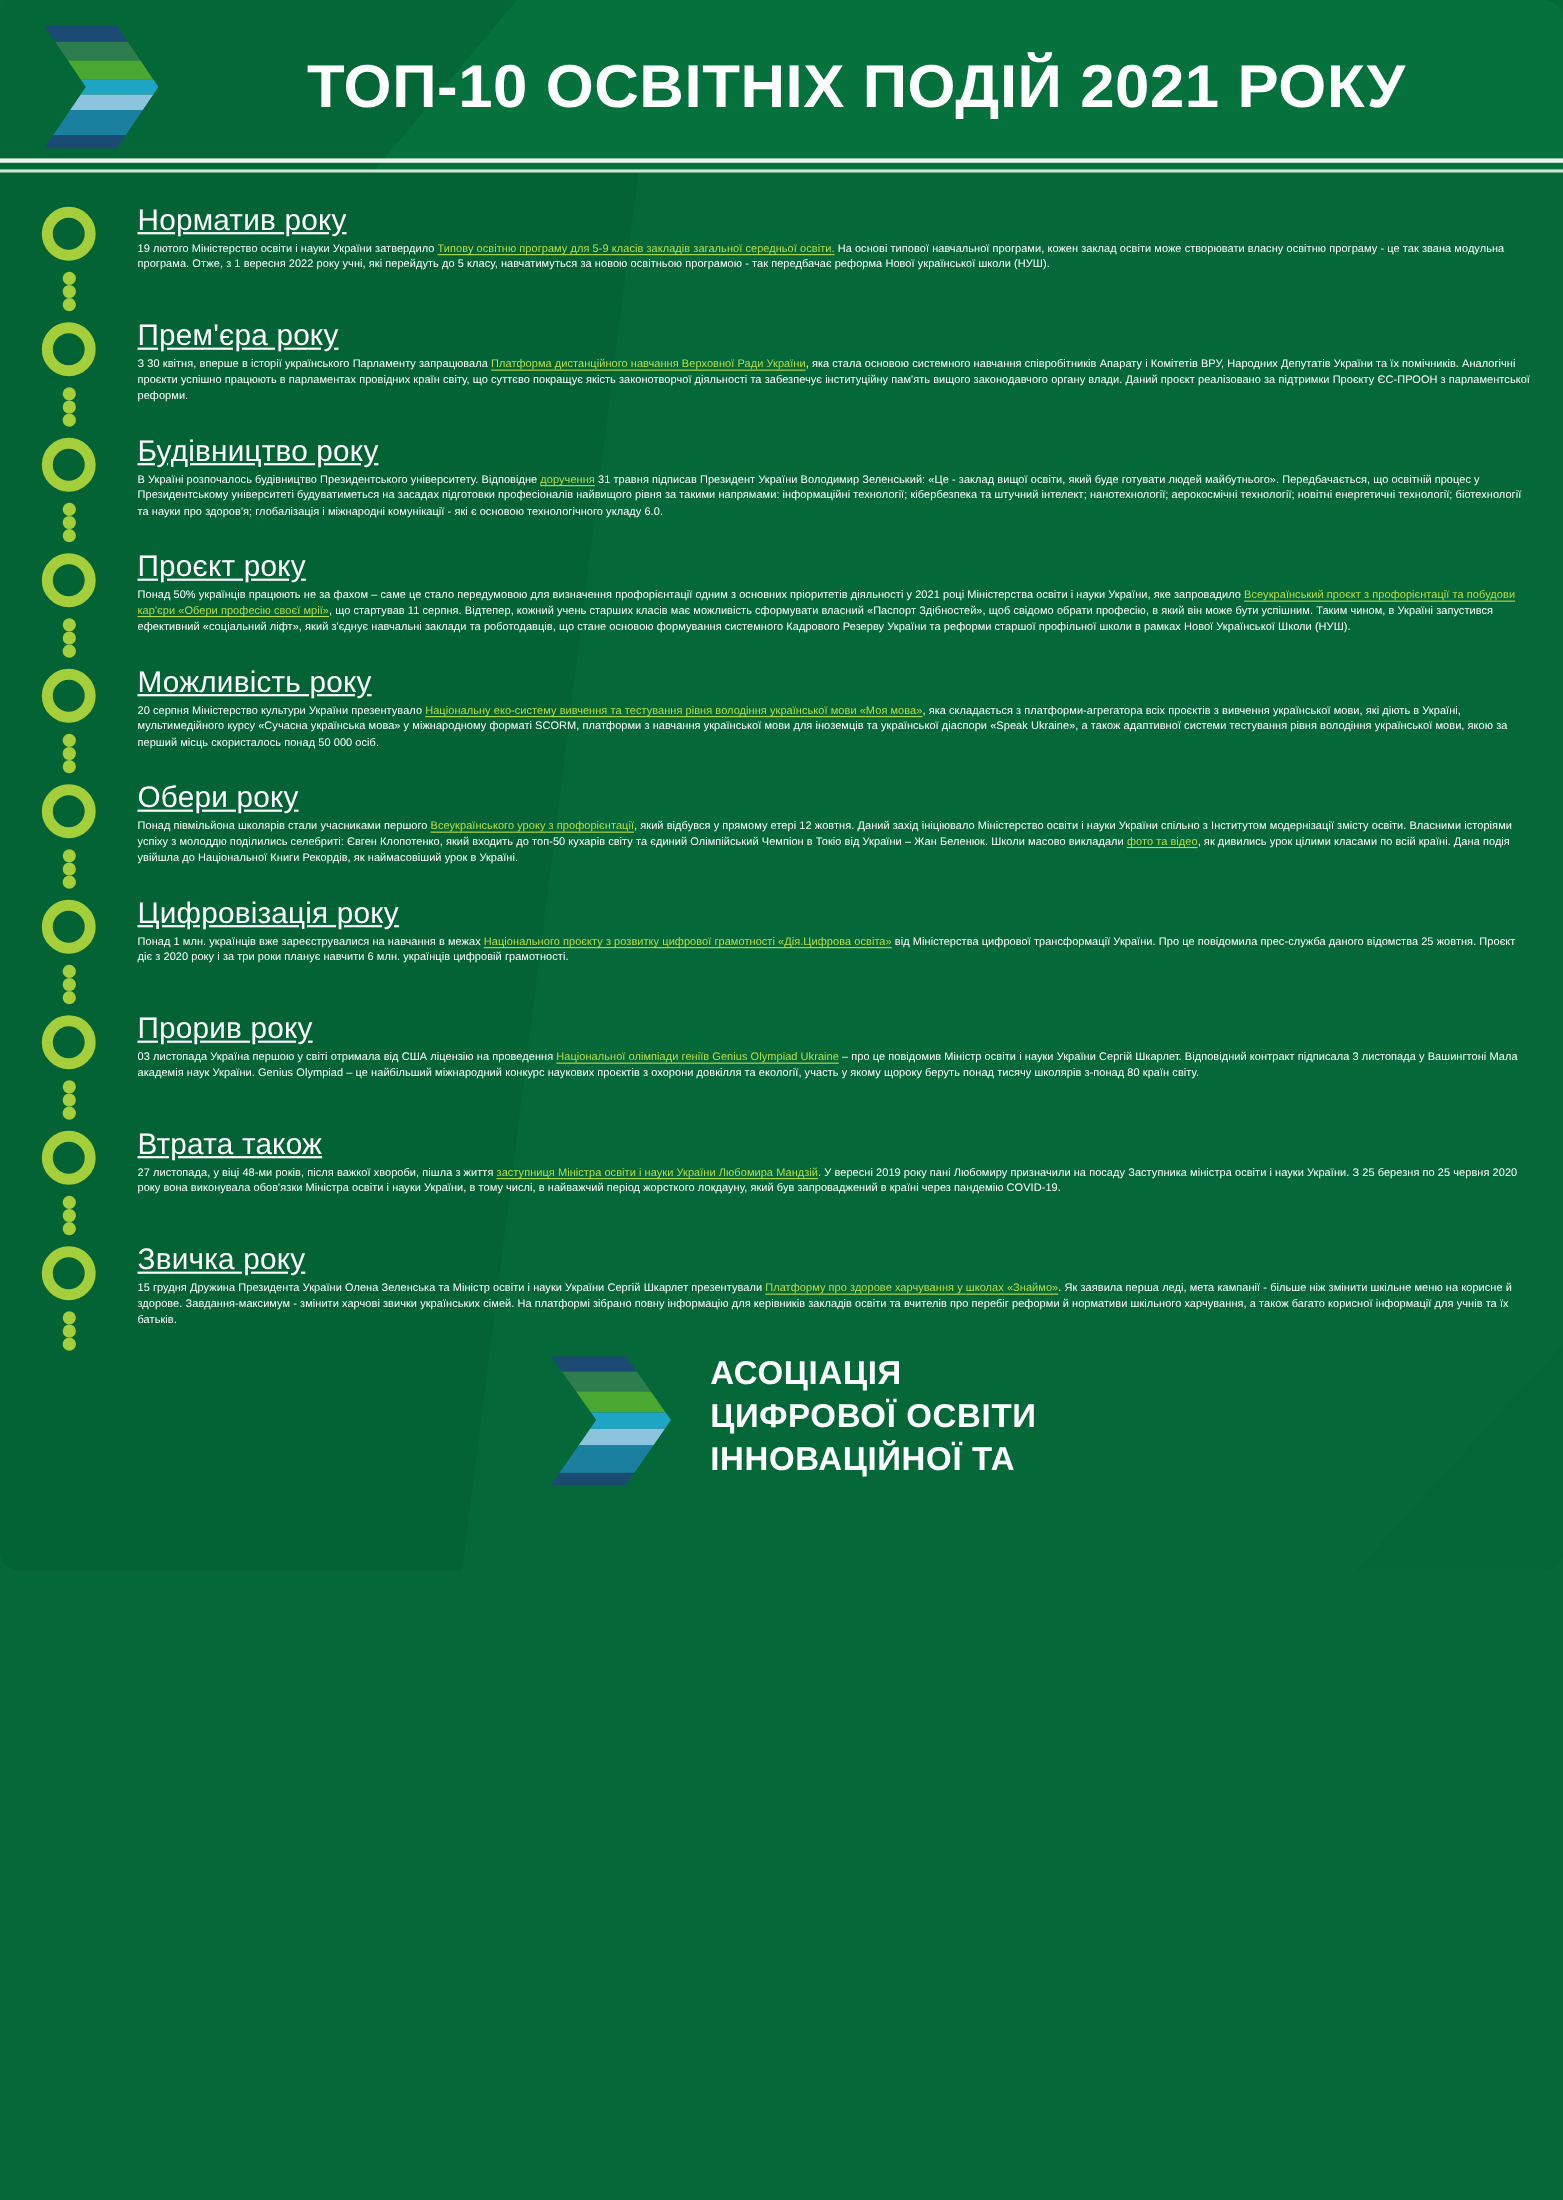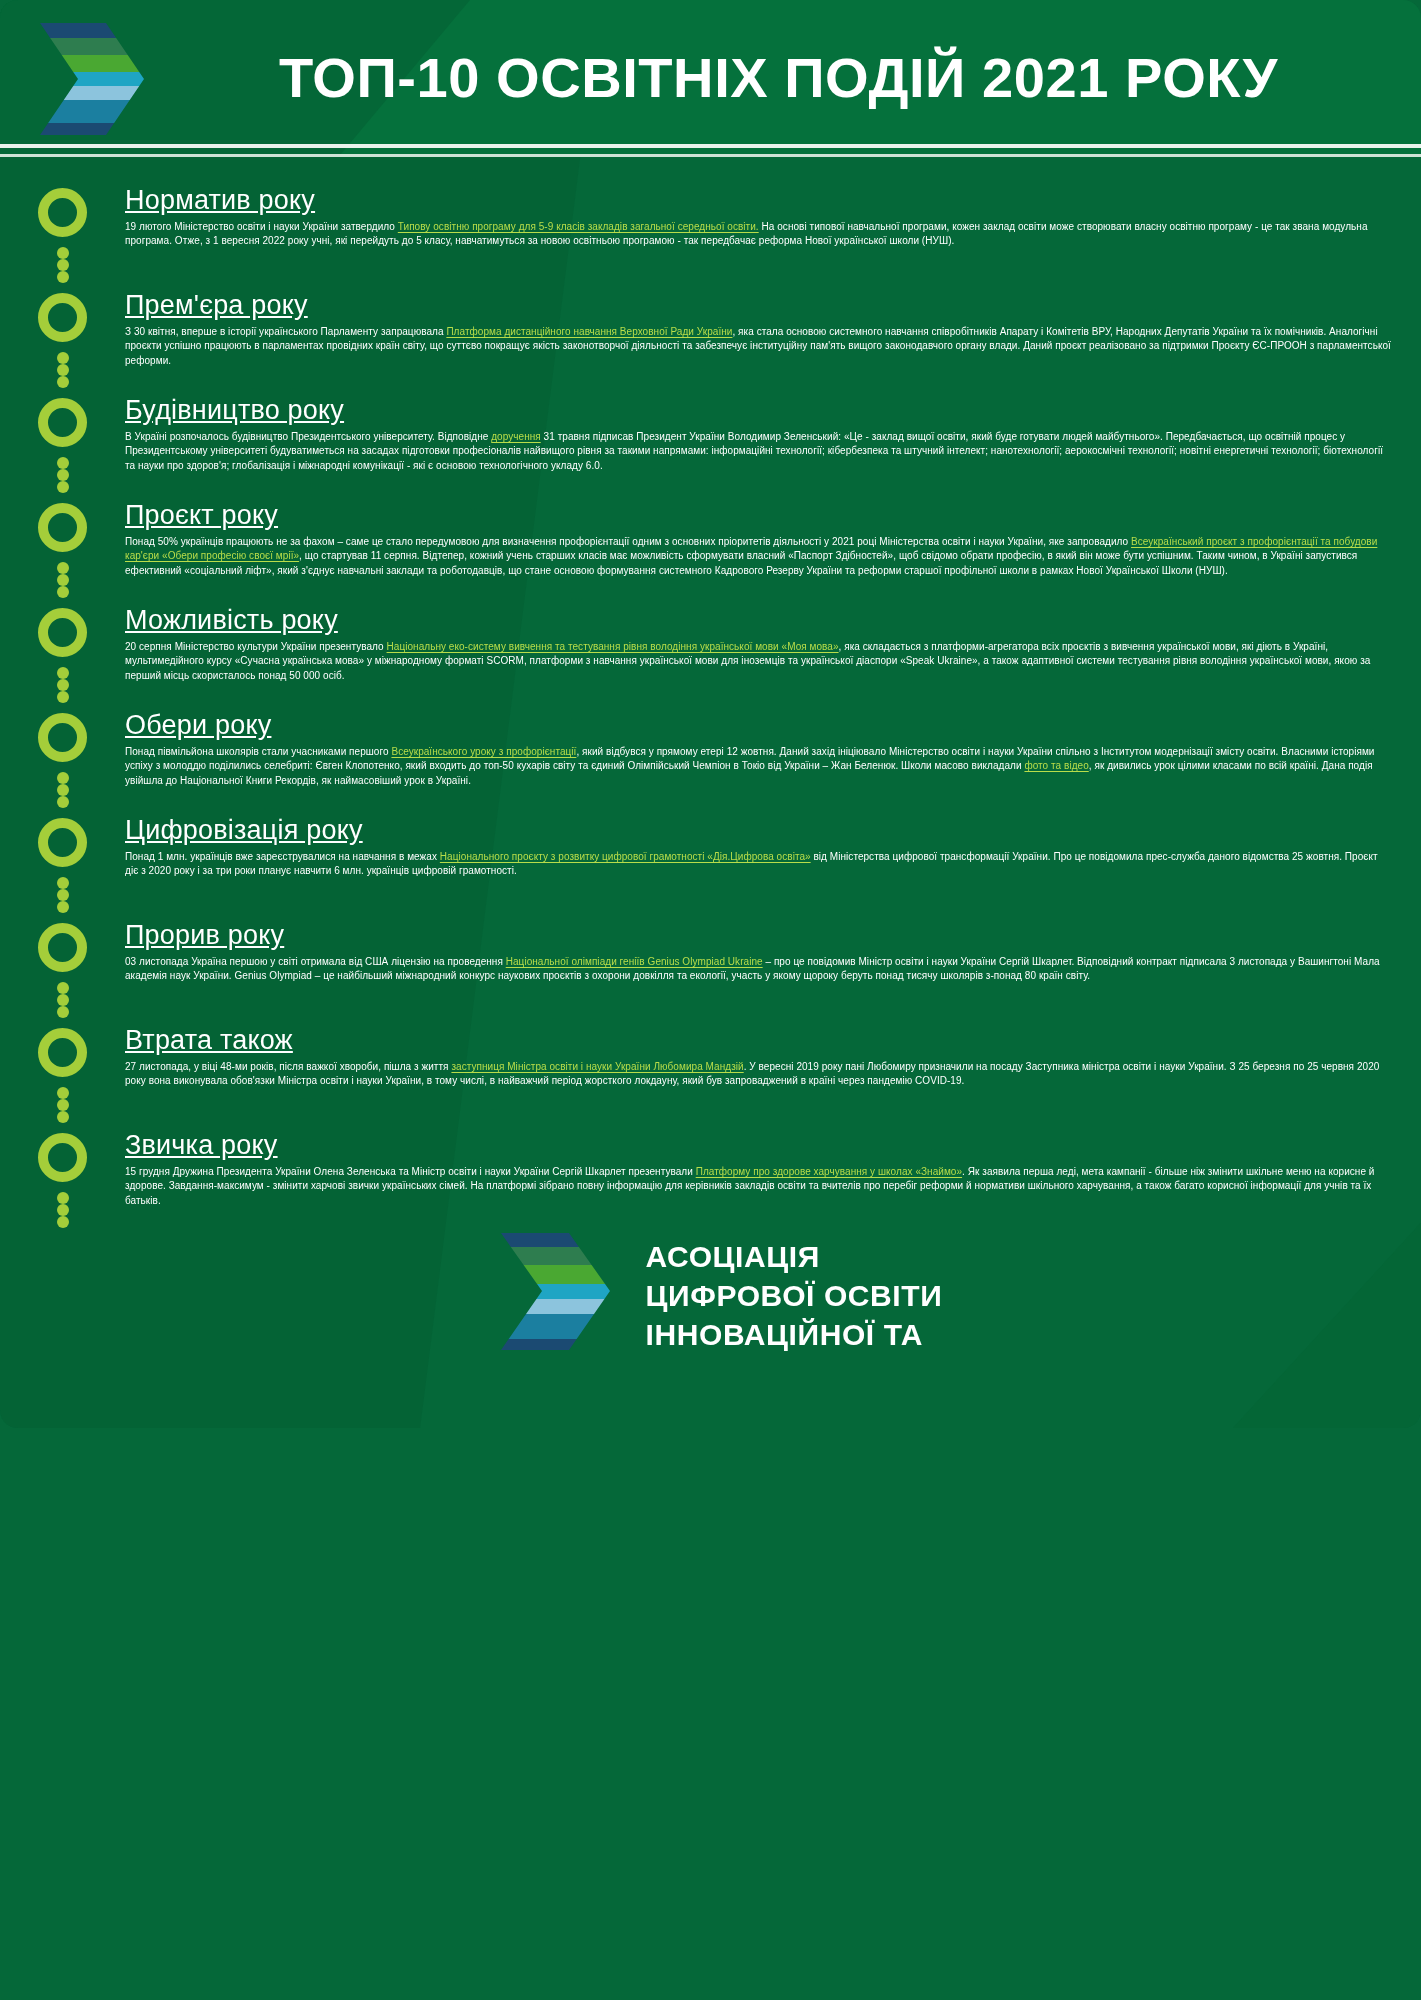--- a/index.html
+++ b/index.html
@@ -174,21 +174,21 @@
     text-decoration:underline;
     text-underline-offset:2px;
   }
 
   
   .footer {
     position:absolute;
     left:16px; right:0;
     bottom:74px;
     display:flex;
-    align-items:flex-end;
+    align-items:flex-start;
     justify-content:center;
     gap:36px;
     z-index:3;
   }
   .footer-mark { width:115px; height:125px; flex:0 0 auto; }
   .footer-mark svg { display:block; width:100%; height:100%; }
   .footer-text {
     color:#ffffff;
     font-size:30px;
     font-weight:bold;

